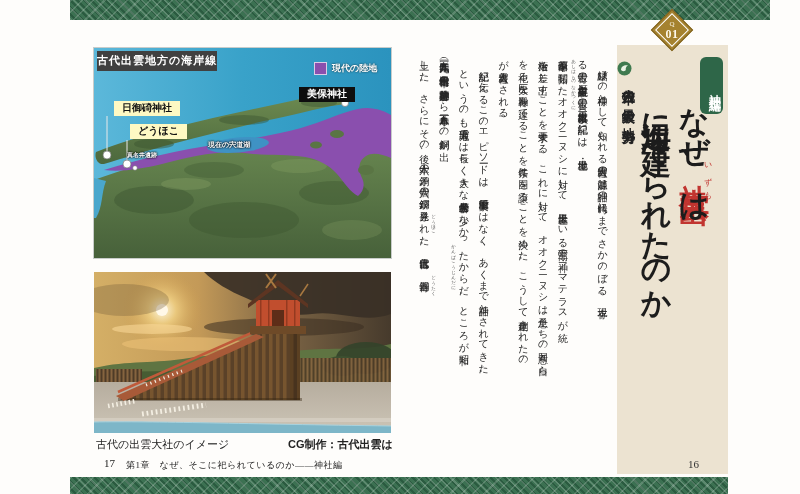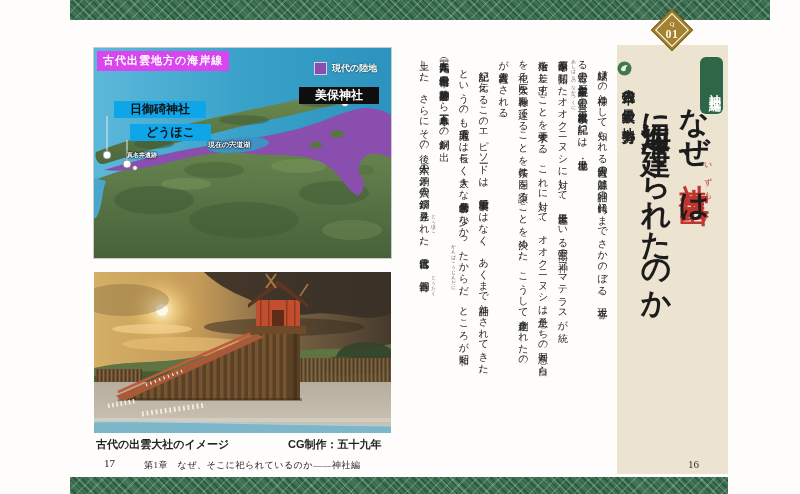--- a/index.html
+++ b/index.html
@@ -15,41 +15,41 @@
       repeating-linear-gradient(45deg,  rgba(15,55,35,.38) 3px 5px, transparent 5px 8px); }
   .band.top    { left:70px; top:0;     width:700px; height:20px; }
   .band.bottom { left:70px; top:477px; width:658px; height:17px; }
 
   .gothic { font-family:"Liberation Sans","DejaVu Sans",sans-serif; }
 
   
   .map-figure { position:absolute; left:94px; top:48px; width:297px; height:210px;
                 box-shadow:0 0 0 1px rgba(40,60,55,.25); }
   .map-figure svg { position:absolute; left:0; top:0; }
-  .map-title { position:absolute; left:3px; top:3px; background:#d946ef; color:#fff;
-               font-size:11px; font-weight:bold; padding:2px 6px 3px; letter-spacing:1px; }
+  .map-title { position:absolute; left:3px; top:3px; background:#404040; color:#fff;
+               font-size:11px; font-weight:bold; padding:2px 0 3px; letter-spacing:1px; }
   .legend { position:absolute; left:188px; top:14px; display:flex; align-items:center;padding-left:32px; }
   .legend .sw { width:13px; height:13px; background:#8a4fae; border:1px solid rgba(255,255,255,.7); }
   .legend .tx { color:#fff; font-size:9px; font-weight:bold; margin-left:5px;
                 text-shadow:0 0 2px rgba(0,0,0,.8); }
-  .map-label { position:absolute; font-size:12px; font-weight:bold; line-height:1;
-               padding:2px 16px 3px; white-space:nowrap; }
-  .map-label.white { background:#0ea5e9; color:#111; }
+  .map-label { position:absolute; font-size:10px; font-weight:bold; line-height:1;
+               padding:2px 8px 3px; white-space:nowrap; }
+  .map-label.white { background:#fef9c3; color:#111; }
   .map-label.black { background:#0e0e0e; color:#fff; }
   .map-micro { position:absolute; color:#fff; font-weight:bold;
                text-shadow:0 0 2px #000, 0 0 2px #000; white-space:nowrap; }
 
   
   .cg-figure { position:absolute; left:94px; top:272px; width:297px; height:161px; }
-  .caption-left  { position:absolute; left:96px;  top:437px; font-size:11px; font-weight:bold; color:#222;text-align:center; }
+  .caption-left  { position:absolute; left:96px;  top:437px; font-size:11px; font-weight:normal; color:#222;text-align:center; }
   .caption-right { position:absolute; left:288px; top:437px; font-size:11px; font-weight:bold; color:#222; }
 
   
   .folio-left    { position:absolute; left:104px; top:457px; font-size:11px; color:#222; }
-  .chapter-line  { position:absolute; left:144px; top:459px; font-size:9px;  color:#222; letter-spacing:.5px; }
+  .chapter-line  { position:absolute; left:126px; top:459px; font-size:9px;  color:#222; letter-spacing:.5px; }
   .folio-right   { position:absolute; left:688px; top:458px; font-size:11px; color:#333; }
 
   
   .beige-panel { position:absolute; left:617px; top:45px; width:111px; height:429px; background:#ece3d1; }
 
   .q-badge { position:absolute; left:657px; top:15px; width:30px; height:30px;
              background:#a5822f; border:1px solid #7e621f; transform:rotate(45deg);
              outline:1px solid #fff; outline-offset:-4px; z-index:5; }
   .q-badge .inner { position:absolute; inset:0; transform:rotate(-45deg);
              display:flex; flex-direction:column; align-items:center; justify-content:center;
@@ -217,21 +217,21 @@
       <path d="M172,16 L182,2 M182,16 L172,2" stroke="#a87840" stroke-width="2"></path>
       <path d="M206,24 L214,12" stroke="#a87840" stroke-width="1.5"></path>
 
       <path d="M14,134 L42,129" stroke="#f3eee2" stroke-width="4.5" stroke-dasharray="1.6 2.6" fill="none"></path>
       <path d="M48,142 L112,133" stroke="#f3eee2" stroke-width="5" stroke-dasharray="1.8 2.8" fill="none"></path>
       <path d="M52,113 L88,99" stroke="#f3eee2" stroke-width="3" stroke-dasharray="1.2 3.5" fill="none"></path>
     </svg>
   </div>
 
   <div class="caption-left gothic">古代の出雲大社のイメージ</div>
-  <div class="caption-right gothic">CG制作：五十九年</div>
+  <div class="caption-right gothic">CG制作：古代出雲は</div>
   <div class="folio-left">17</div>
   <div class="chapter-line">第1章　なぜ、そこに祀られているのか――神社編</div>
 
   <div class="beige-panel"></div>
 
   <div class="q-badge">
     <div class="inner">
       <span class="q">Q</span>
       <span class="no">01</span>
     </div>

